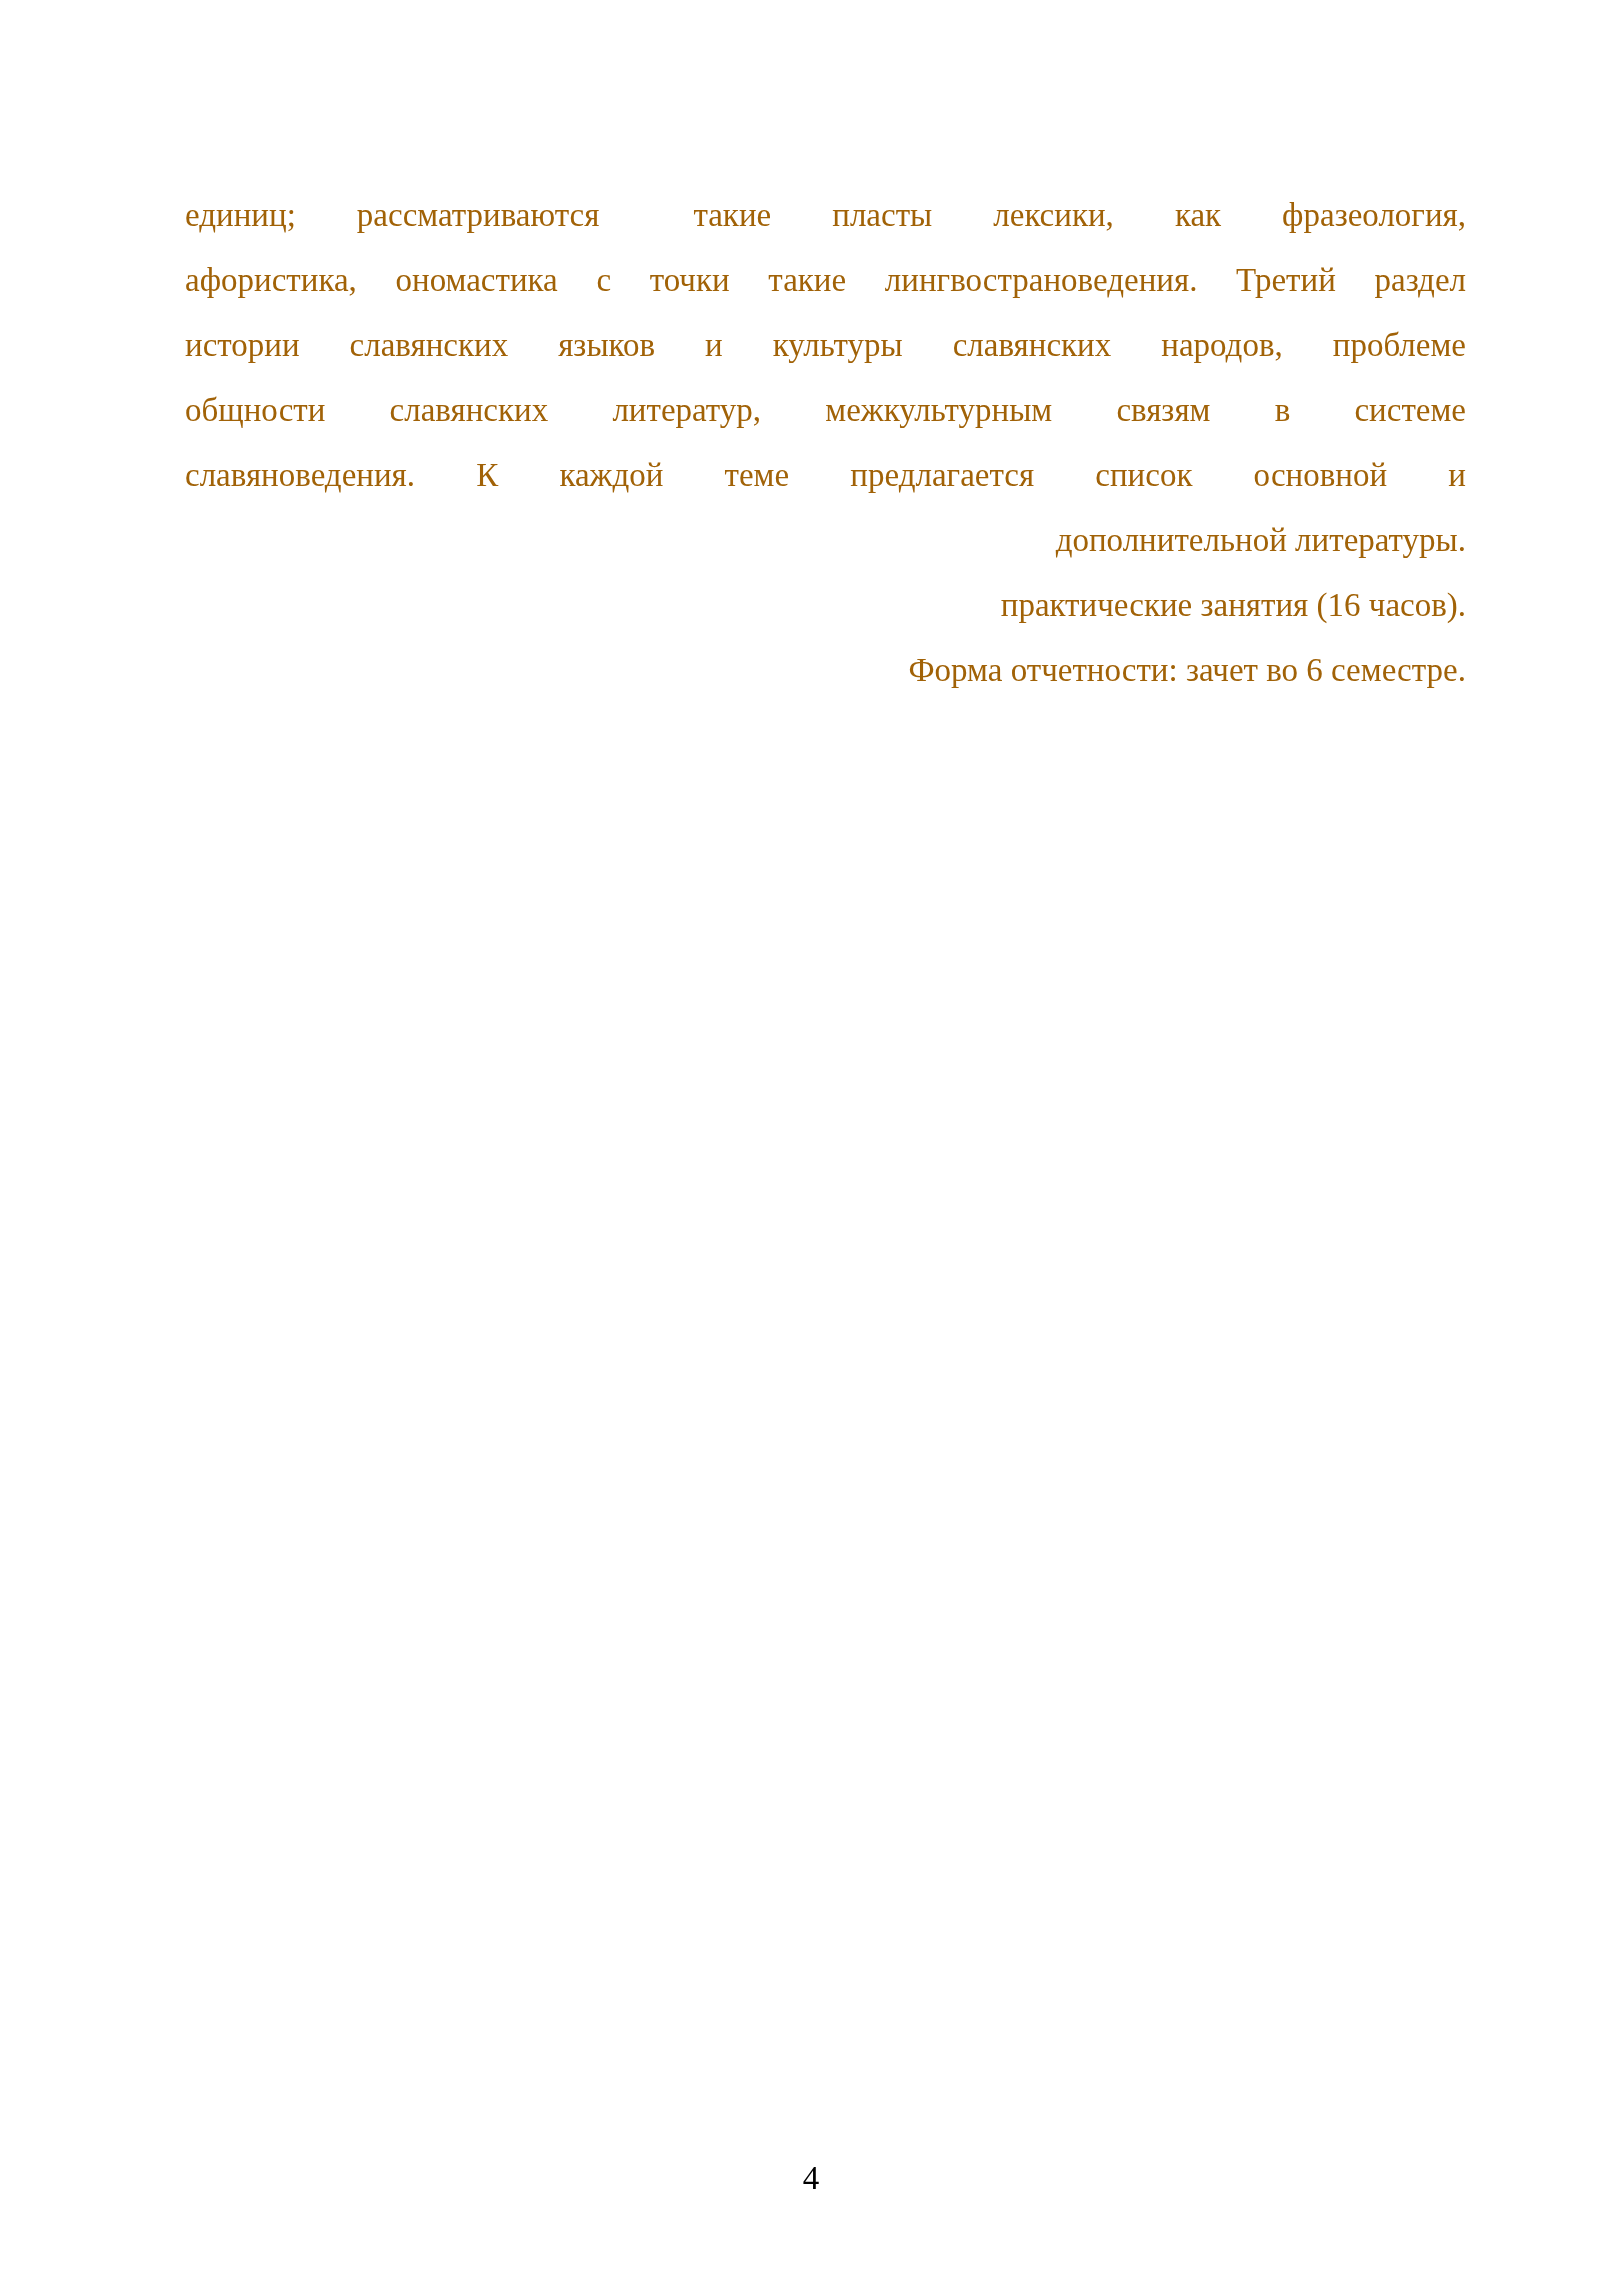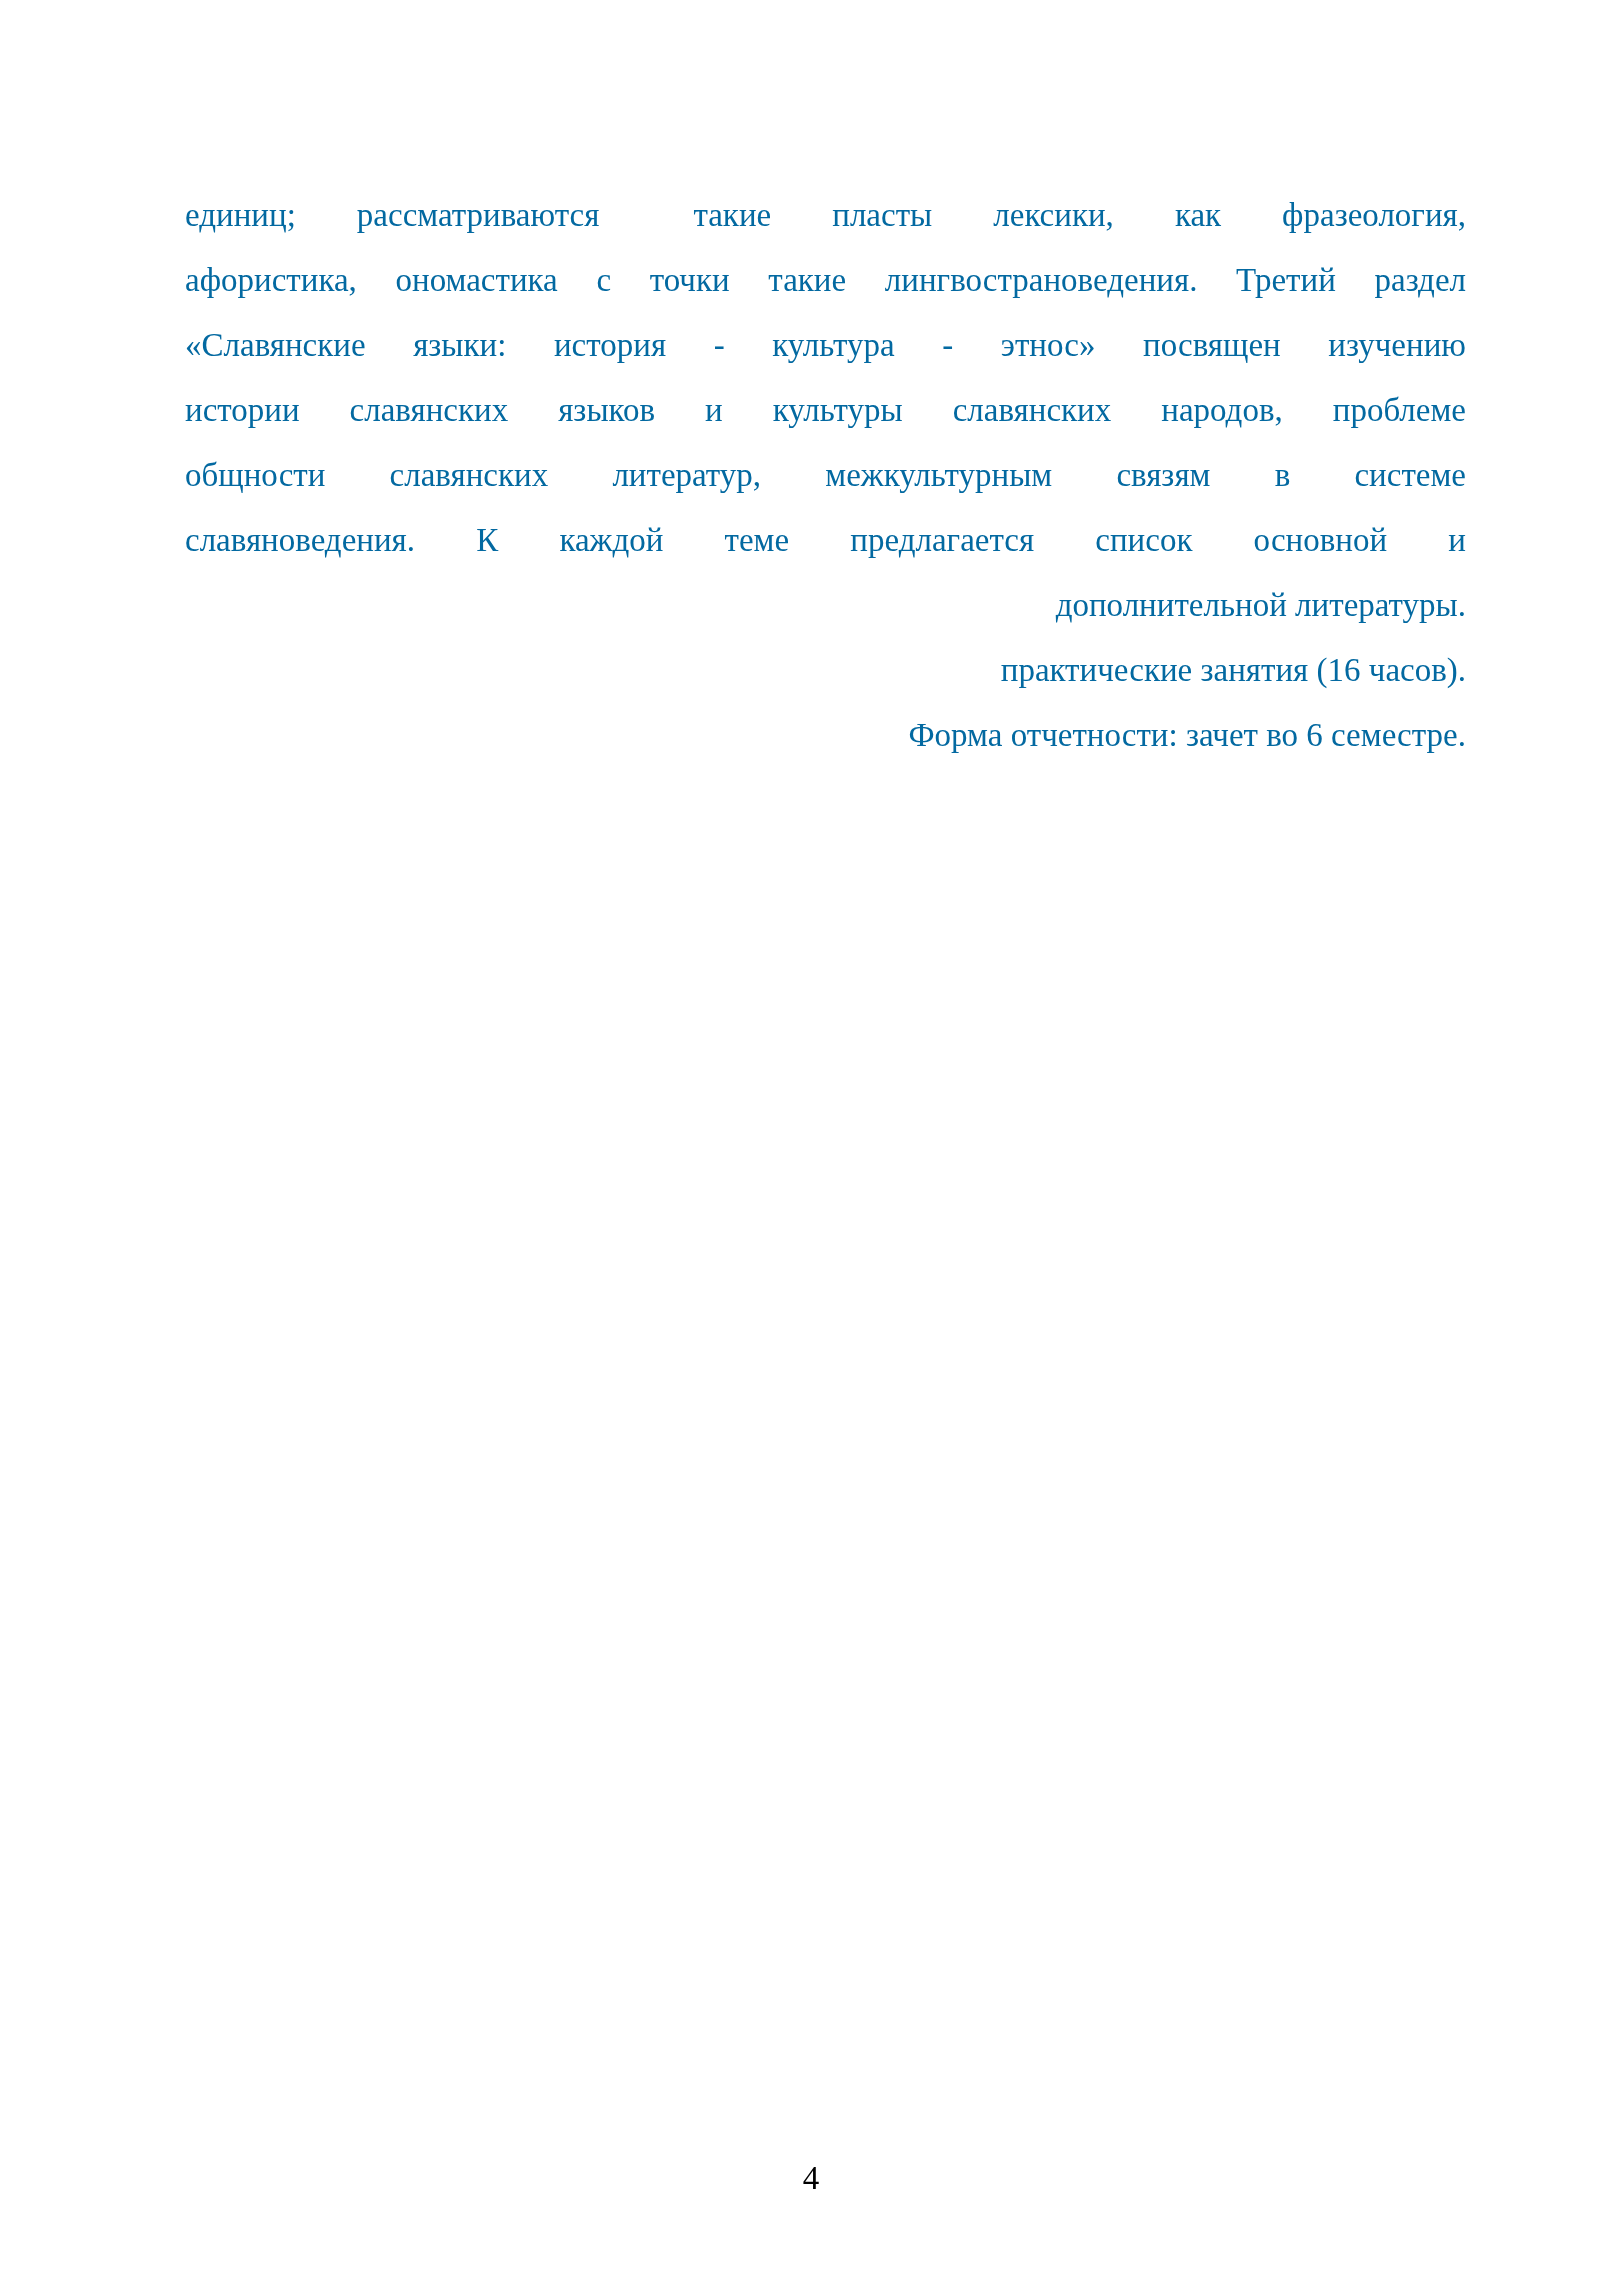--- a/index.html
+++ b/index.html
@@ -16,21 +16,21 @@
     font-family: "Liberation Serif", "DejaVu Serif", serif;
     overflow: hidden;
   }
   .text-block {
     position: absolute;
     left: 185px;
     top: 183px;
     width: 1281px;
     font-size: 33px;
     line-height: 65px;
-    color: #0369a1;
+    color: #a16207;
   }
   .line {
     text-align: right;
   }
   .line.justify {
     text-align: justify;
     text-align-last: justify;
     text-justify: inter-word;
   }
   .line.indent {
@@ -49,21 +49,20 @@
 </style>
 </head>
 <body>
 
 <div class="page">
 
   <div class="text-block">
 
     <div class="line justify">единиц; рассматриваются  такие пласты лексики, как фразеология,</div>
     <div class="line justify">афористика, ономастика с точки такие лингвострановедения. Третий раздел</div>
-    <div class="line justify">«Славянские языки: история - культура - этнос» посвящен изучению</div>
     <div class="line justify">истории славянских языков и культуры славянских народов, проблеме</div>
     <div class="line justify">общности славянских литератур, межкультурным связям в системе</div>
     <div class="line justify">славяноведения. К каждой теме предлагается список основной и</div>
     <div class="line">дополнительной литературы.</div>
 
     <div class="line">практические занятия (16 часов).</div>
 
     <div class="line indent">Форма отчетности: зачет во 6 семестре.</div>
 
   </div>

